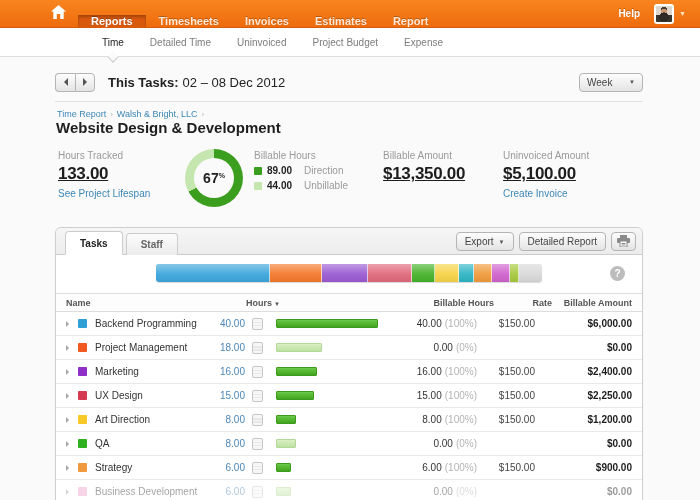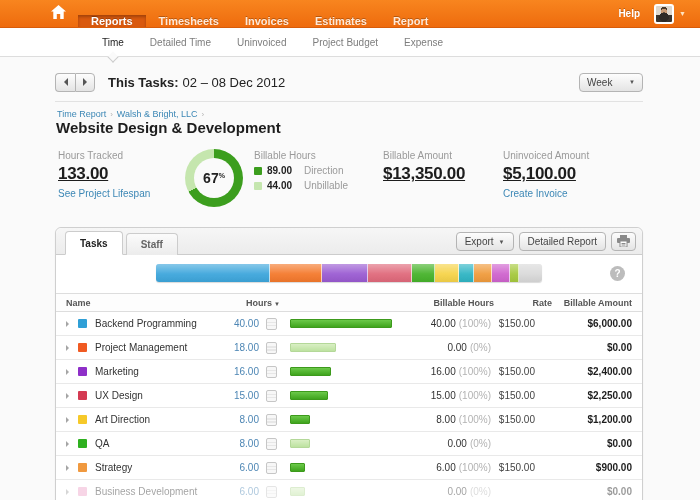--- a/index.html
+++ b/index.html
@@ -120,21 +120,21 @@
   .r-hours { width:45px; text-align:right; color:#4d86b4; cursor:pointer; }
   .r-hicon { width:18px; display:flex; justify-content:flex-end; }
   .sheet-icon { width:11px; height:12px; border:1px solid #c6c6c6; border-radius:2px;
     background:linear-gradient(#f7f7f7 30%, #e7e7e7 30%, #e7e7e7 45%, #f7f7f7 45%, #f7f7f7 60%, #e7e7e7 60%, #e7e7e7 75%, #f7f7f7 75%); cursor:pointer; }
   .r-bar { width:118px; padding-left:13px; }
   .hbar { height:9px; border-radius:1px; }
   .hbar.billable { background:linear-gradient(#6cc94a,#3fa41d); border:1px solid #3d9a1c; }
   .hbar.unbillable { background:linear-gradient(#d9efc4,#bde2a0); border:1px solid #b4d899; }
   .r-billable { width:96px; text-align:right; color:#333; }
   .r-billable .pct { color:#b3b3b3; margin-left:3px; }
-  .r-rate { width:44px; text-align:right; color:#444; }
+  .r-rate { width:58px; text-align:right; color:#444; }
   .r-amount { width:97px; text-align:right; font-weight:bold; color:#1d1d1d; }
 </style>
 </head>
 <body>
 
 <div class="topnav">
   <div class="home-btn">
     <span>
       <svg width="15" height="14" viewBox="0 0 15 14">
           <path d="M7.5 0 L15 6.5 H12.7 V14 H9.2 V9 H5.8 V14 H2.3 V6.5 H0 Z" fill="#fff"></path>

